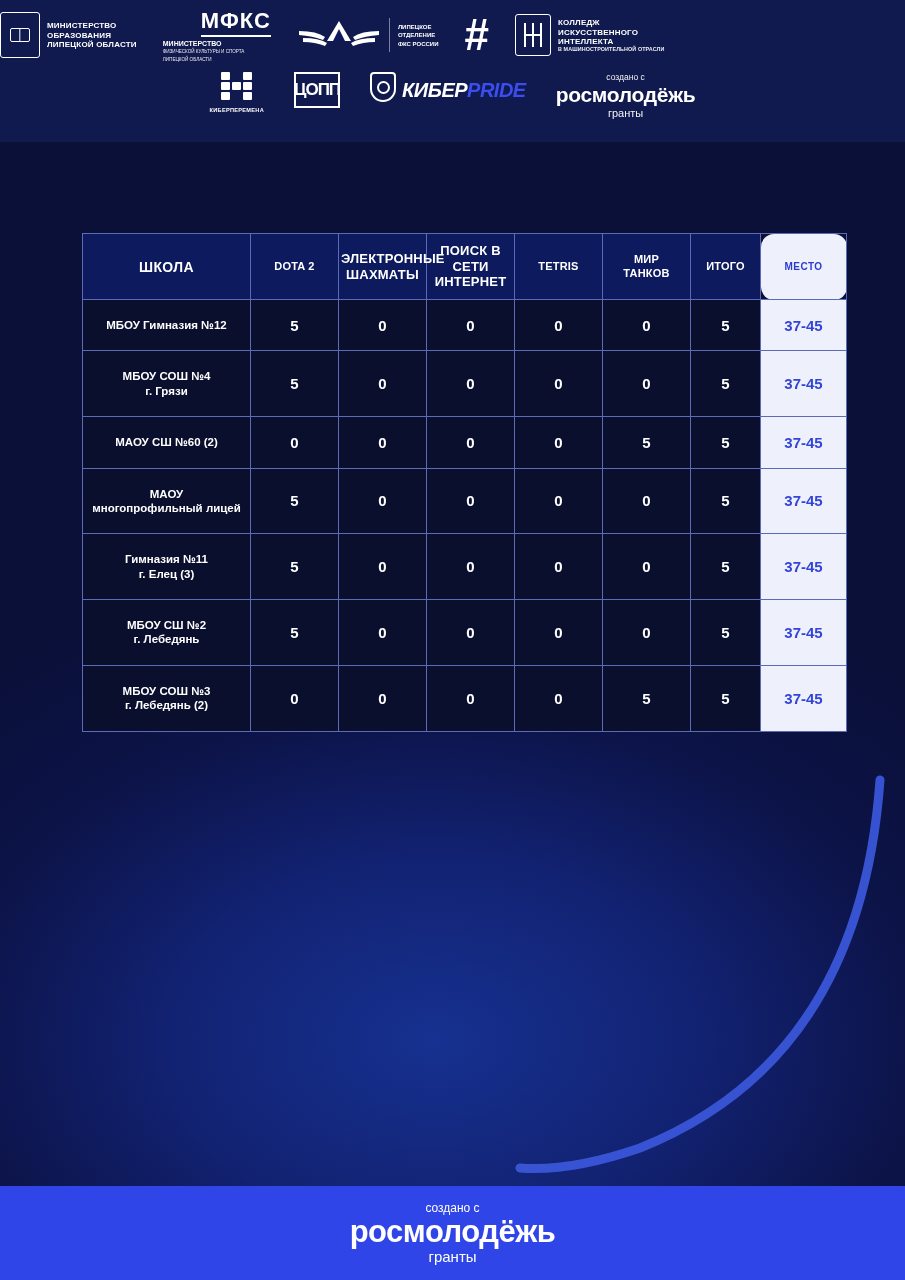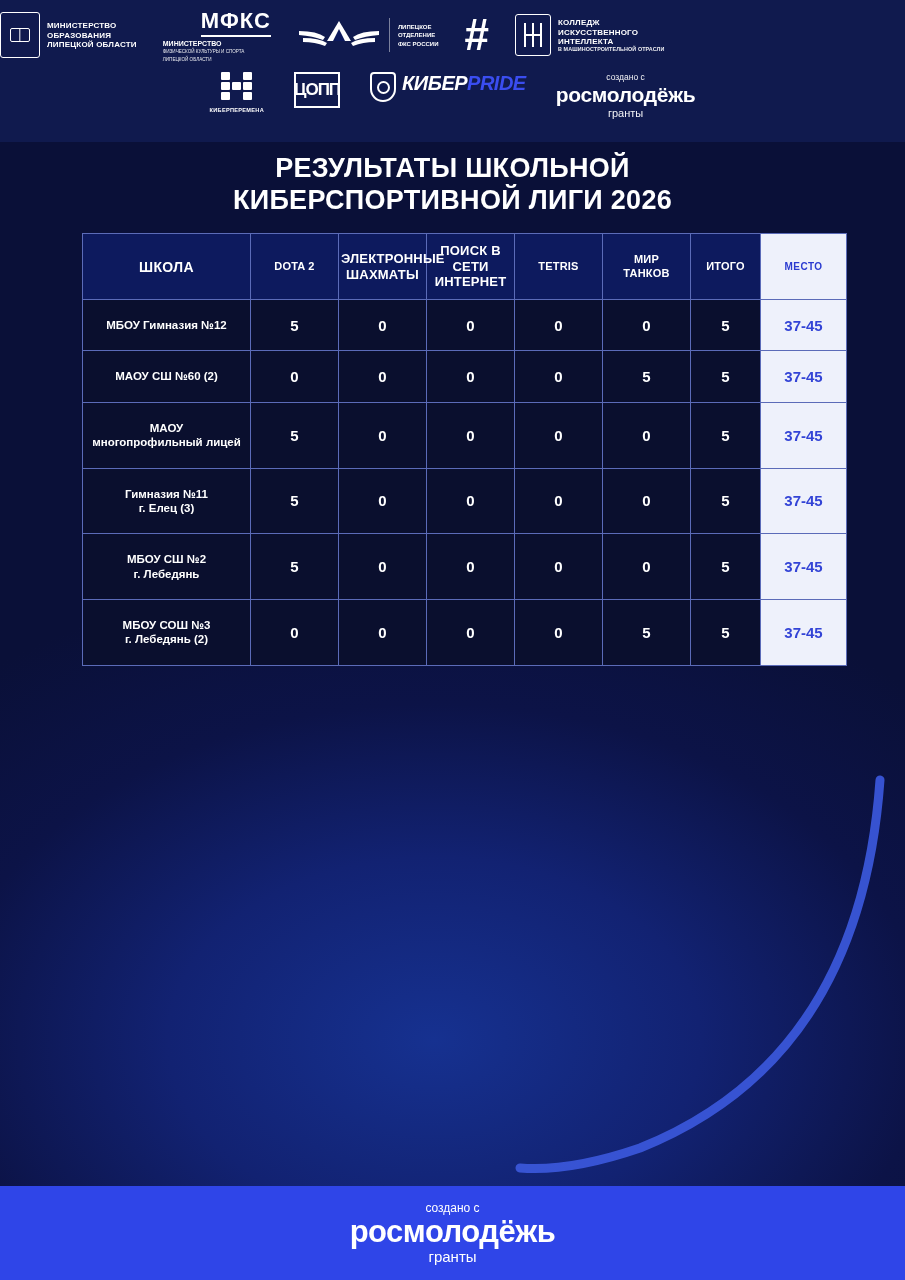--- a/index.html
+++ b/index.html
@@ -85,21 +85,21 @@
   .dots i { background: #fff; display: block; border-radius: 1px; }
   .dots i.off { background: transparent; }
   .kp-label { font-size: 5.6px; font-weight: bold; letter-spacing: .3px; }
   .copp {
     width: 46px; height: 36px; border: 2.4px solid #fff;
     display: flex; align-items: center; justify-content: center;
     color: #fff; font-size: 17px; font-weight: bold; letter-spacing: -1px;
     line-height: .9;
   }
   .kiberpride {
-    display: flex; align-items: flex-start; gap: 6px;
+    display: flex; align-items: flex-end; gap: 6px;
     color: #fff;
   }
   .shield-ico {
     width: 26px; height: 30px; border: 2px solid #fff;
     border-radius: 4px 4px 13px 13px;
     display: flex; align-items: center; justify-content: center;
   }
   .shield-ico::after {
     content: ""; width: 9px; height: 9px; border: 2px solid #fff; border-radius: 50%;
   }
@@ -129,21 +129,21 @@
     border: 1px solid #5b6bb8;
     font-weight: bold;
     text-align: center;
     vertical-align: middle;
     padding: 6px 2px;
     height: 66px;
   }
   th.school-h { font-size: 14px; letter-spacing: .4px; }
   th.disc { font-size: 13px; line-height: 1.2; letter-spacing: .2px; }
   th.disc.big { font-size: 11px; }
-  th.place-h { background: #eef1fb; color: #2b3bd0; font-size: 10px; letter-spacing: .5px; }
+  th.place-h { background: #eef1fb; color: #2b3bd0; font-size: 10px; letter-spacing: .5px; border-radius: 13px; }
   tbody td {
     background: #0a0f2e;
     color: #fff;
     border: 1px solid #5b6bb8;
     text-align: center;
     vertical-align: middle;
     height: 48px;
   }
   td.school { font-size: 11.5px; font-weight: bold; line-height: 1.25; padding: 18px 5px; }
   td.score { font-size: 15px; font-weight: bold; }
@@ -252,24 +252,20 @@
       </div>
     </div>
 
     <div class="rosmol-top">
       <div class="sozdano">создано с</div>
       <div class="name">росмолодёжь</div>
       <div class="granty">гранты</div>
     </div>
   </div>
 
-  <div class="title">
-    <div>РЕЗУЛЬТАТЫ ШКОЛЬНОЙ</div>
-    <div>КИБЕРСПОРТИВНОЙ ЛИГИ 2026</div>
-  </div>
 
   <div class="table-wrap">
     <table>
       <colgroup>
         <col class="c-school">
           <col class="c-d">
           <col class="c-d">
           <col class="c-d">
           <col class="c-d">
           <col class="c-d">
@@ -306,20 +302,33 @@
           </td>
           <td class="score">5</td>
           <td class="score">0</td>
           <td class="score">0</td>
           <td class="score">0</td>
           <td class="score">0</td>
           <td class="score">5</td>
           <td class="place">37-45</td>
         </tr>
 
+        <tr>
+          <td class="school">
+            <div>МБОУ СОШ №4</div>
+            <div>г. Грязи</div>
+          </td>
+          <td class="score">5</td>
+          <td class="score">0</td>
+          <td class="score">0</td>
+          <td class="score">0</td>
+          <td class="score">0</td>
+          <td class="score">5</td>
+          <td class="place">37-45</td>
+        </tr>
 
         <tr>
           <td class="school">
             <div>МАОУ СШ №60 (2)</div>
             <div></div>
           </td>
           <td class="score">0</td>
           <td class="score">0</td>
           <td class="score">0</td>
           <td class="score">0</td>

